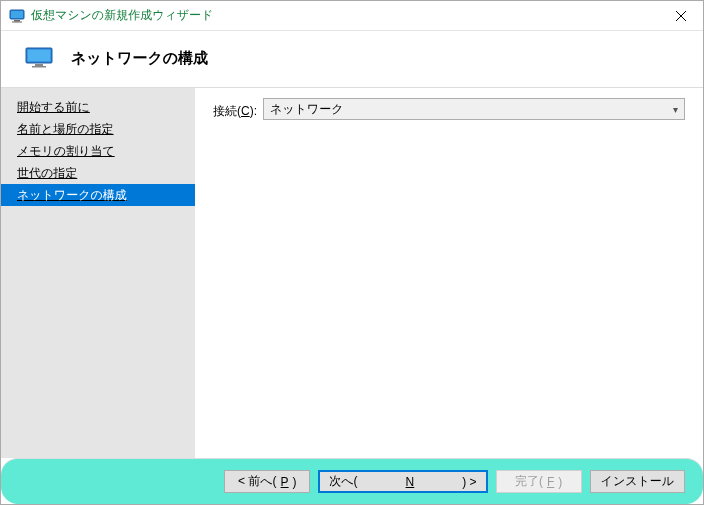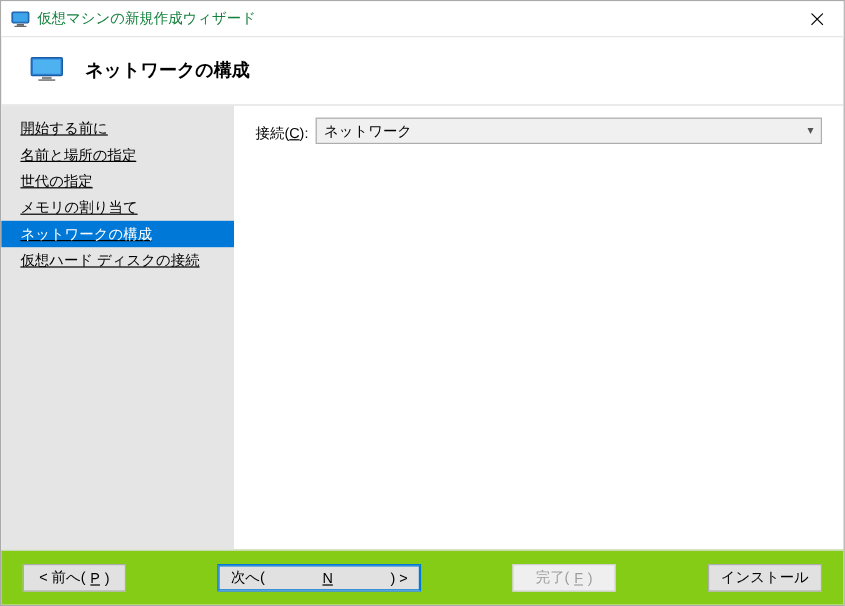--- a/index.html
+++ b/index.html
@@ -116,24 +116,25 @@
     cursor: pointer;
     font-size: 12px;
   }
   .field-select .chev { font-size: 10px; color: #555; }
   
   .footer {
     height: 46px;
     border-top: 1px solid #ddd;
     display: flex;
     align-items: center;
-    justify-content: space-between;
+    justify-content: flex-end;
     padding: 0 18px;
     gap: 8px;
-    background: #84cc16;
+    background: #5eead4;
+    border-radius: 17px;
   }
   .btn {
     min-width: 86px;
     height: 23px;
     border: 1px solid #adadad;
     background: #e1e1e1;
     display: inline-flex;
     align-items: center;
     justify-content: center;
     padding: 0 10px;
@@ -184,24 +185,23 @@
       <rect x="7" y="19" width="14" height="1.5" fill="#888"></rect>
     </svg>
   </span>
   <span class="step-title">ネットワークの構成</span>
 </div>
 
 <div class="body">
   <div class="sidebar" id="sidebar-container">
       <div class="item">開始する前に</div>
       <div class="item">名前と場所の指定</div>
+      <div class="item">メモリの割り当て</div>
       <div class="item">世代の指定</div>
-      <div class="item">メモリの割り当て</div>
       <div class="item selected">ネットワークの構成</div>
-      <div class="item">仮想ハード ディスクの接続</div>
     </div>
   <div class="content">
     <div class="field-row">
       <span class="field-label">
         <span>接続(</span><span class="underline">C</span><span>):</span>
       </span>
       <div class="field-select">
         <span>ネットワーク</span>
         <span class="chev">▾</span>
       </div>

